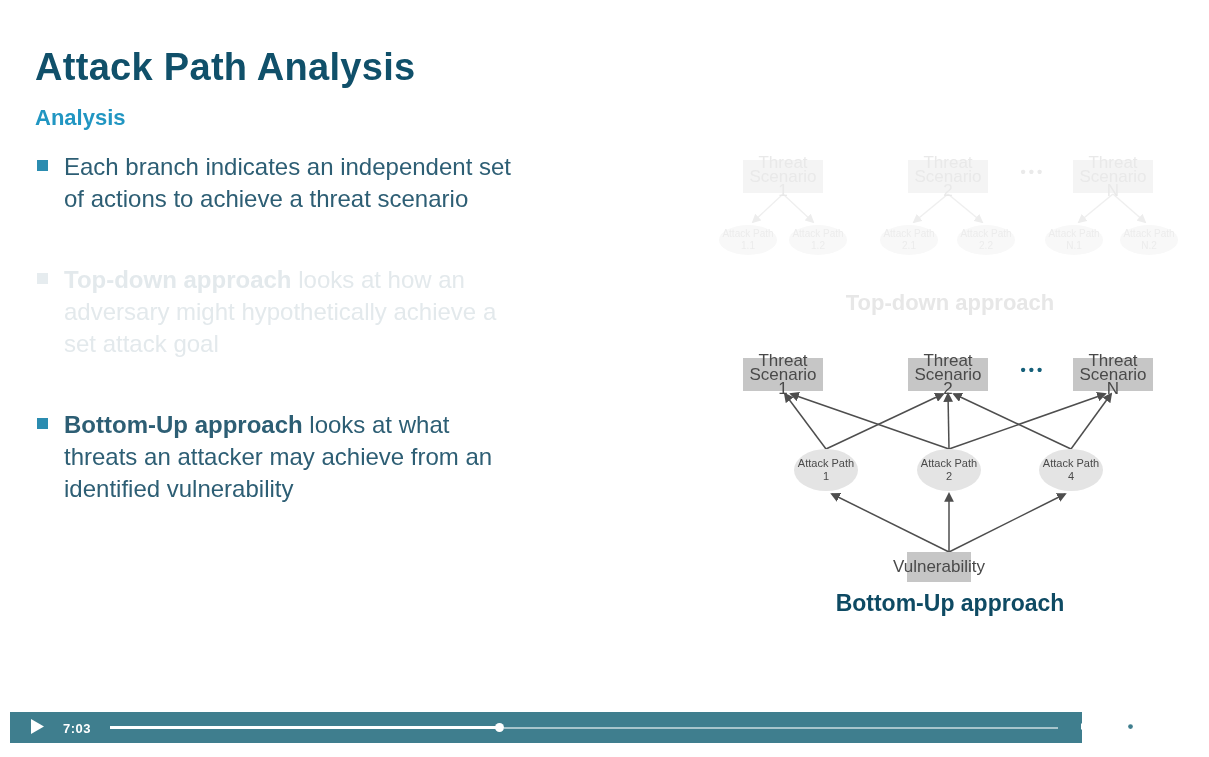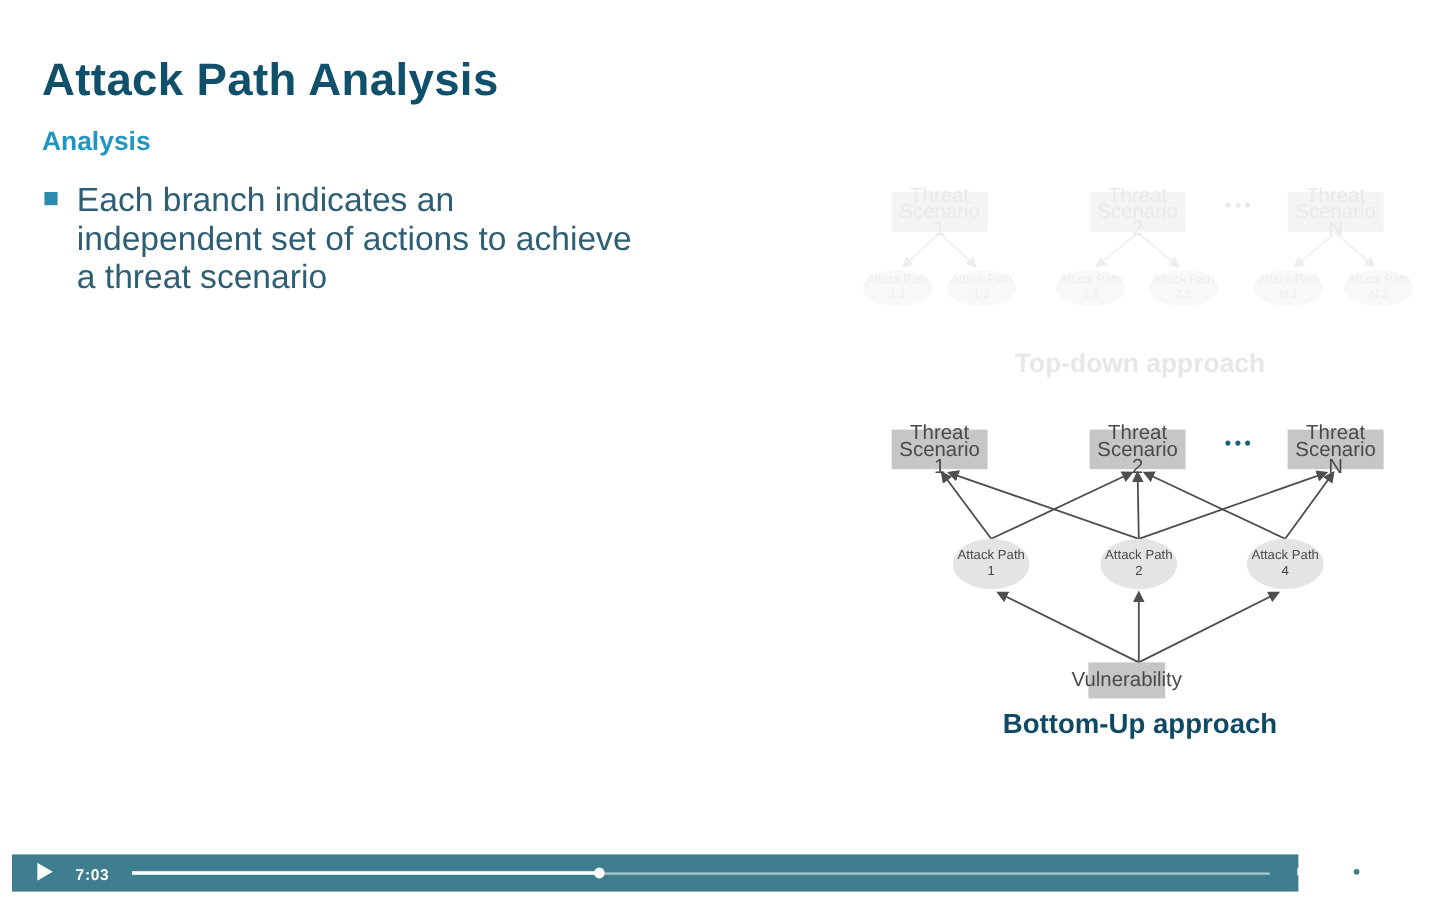--- a/index.html
+++ b/index.html
@@ -5,21 +5,21 @@
   * { margin:0; padding:0; box-sizing:border-box; }
   html,body { background:#ffffff; }
   body { width:1209px; height:757px; font-family:"Liberation Sans", sans-serif; }
   .stage { position:relative; width:1209px; height:757px; background:#ffffff; overflow:hidden; }
 
   
   .title { position:absolute; left:35px; top:46px; font-size:38px; font-weight:800;
            letter-spacing:.3px; color:#10506A; }
   .subtitle { position:absolute; left:35px; top:105px; font-size:22px; font-weight:bold; color:#2196C2; }
 
-  .bullet { position:absolute; left:36px; max-width:560px; width:560px; font-size:28px;
+  .bullet { position:absolute; left:36px; max-width:560px; width:560px; font-size:24px;
             line-height:32px; color:#2D5E74; padding-left:28px; }
   .bullet .txtwrap { display:block; max-width:465px; }
   .bullet .square { position:absolute; left:1px; top:9px; width:11px; height:11px; background:#2B8CB0; }
   .bullet .lead { font-weight:bold; }
   .b1 { top:151px; }
   .b2 { top:264px; }
   .b3 { top:409px; }
   .bullet.faded { color:#E3E9EC; }
   .bullet.faded .square { background:#E6ECEF; }
 
@@ -74,21 +74,29 @@
 <div class="stage">
 
   <div class="title">Attack Path Analysis</div>
   <div class="subtitle">Analysis</div>
 
   <div class="bullet b1">
     <span class="square"></span>
     <span class="txtwrap"><span class="lead"></span><span>Each branch indicates an independent set of actions to achieve a threat scenario</span></span>
   </div>
 
-
+  <div class="bullet b2 faded">
+    <span class="square"></span>
+    <span class="txtwrap"><span class="lead">Top-down approach</span><span> looks at how an adversary might hypothetically achieve a set attack goal</span></span>
+  </div>
+
+  <div class="bullet b3">
+    <span class="square"></span>
+    <span class="txtwrap"><span class="lead">Bottom-Up approach</span><span> looks at what threats an attacker may achieve from an identified vulnerability</span></span>
+  </div>
 
   <div class="diagram topdown">
     <svg class="edges" width="490" height="175">
       <defs>
         <marker id="ahl" viewBox="0 0 10 10" refX="8" refY="5" markerWidth="6.5" markerHeight="6.5" orient="auto">
           <path d="M0,0 L10,5 L0,10 Z" fill="#EDEDED"></path>
         </marker>
       </defs>
       <g stroke="#EFEFEF" stroke-width="1.4" fill="none">
         <line x1="78" y1="39" x2="48" y2="67" marker-end="url(#ahl)"></line>

